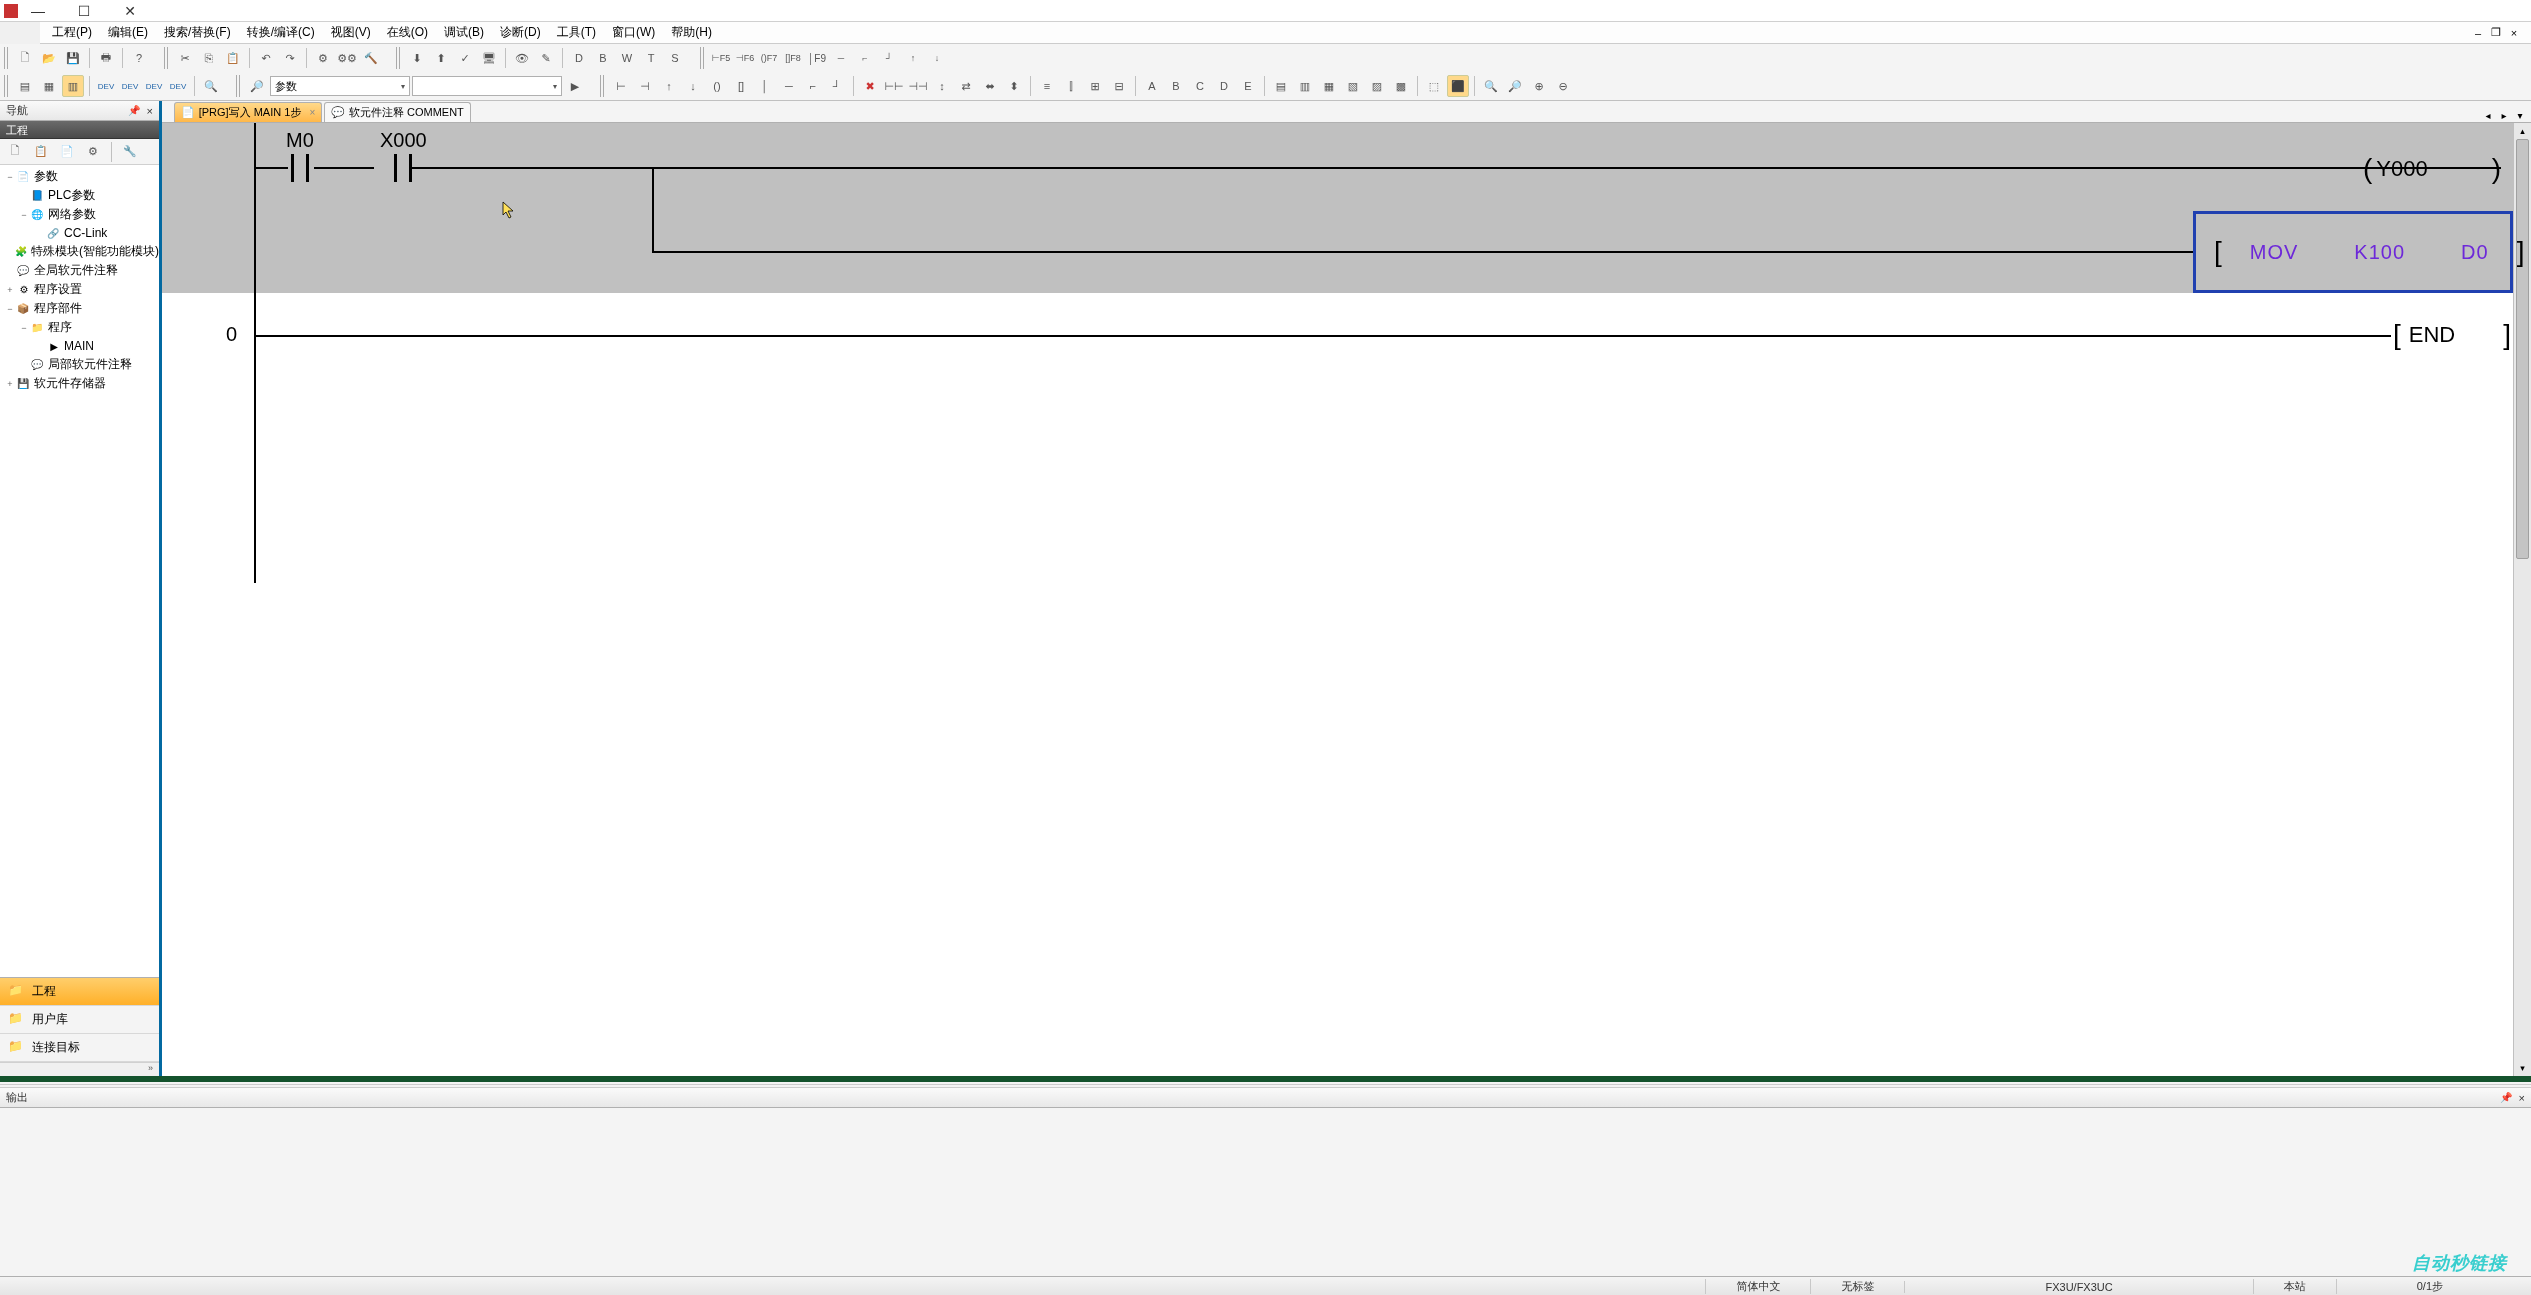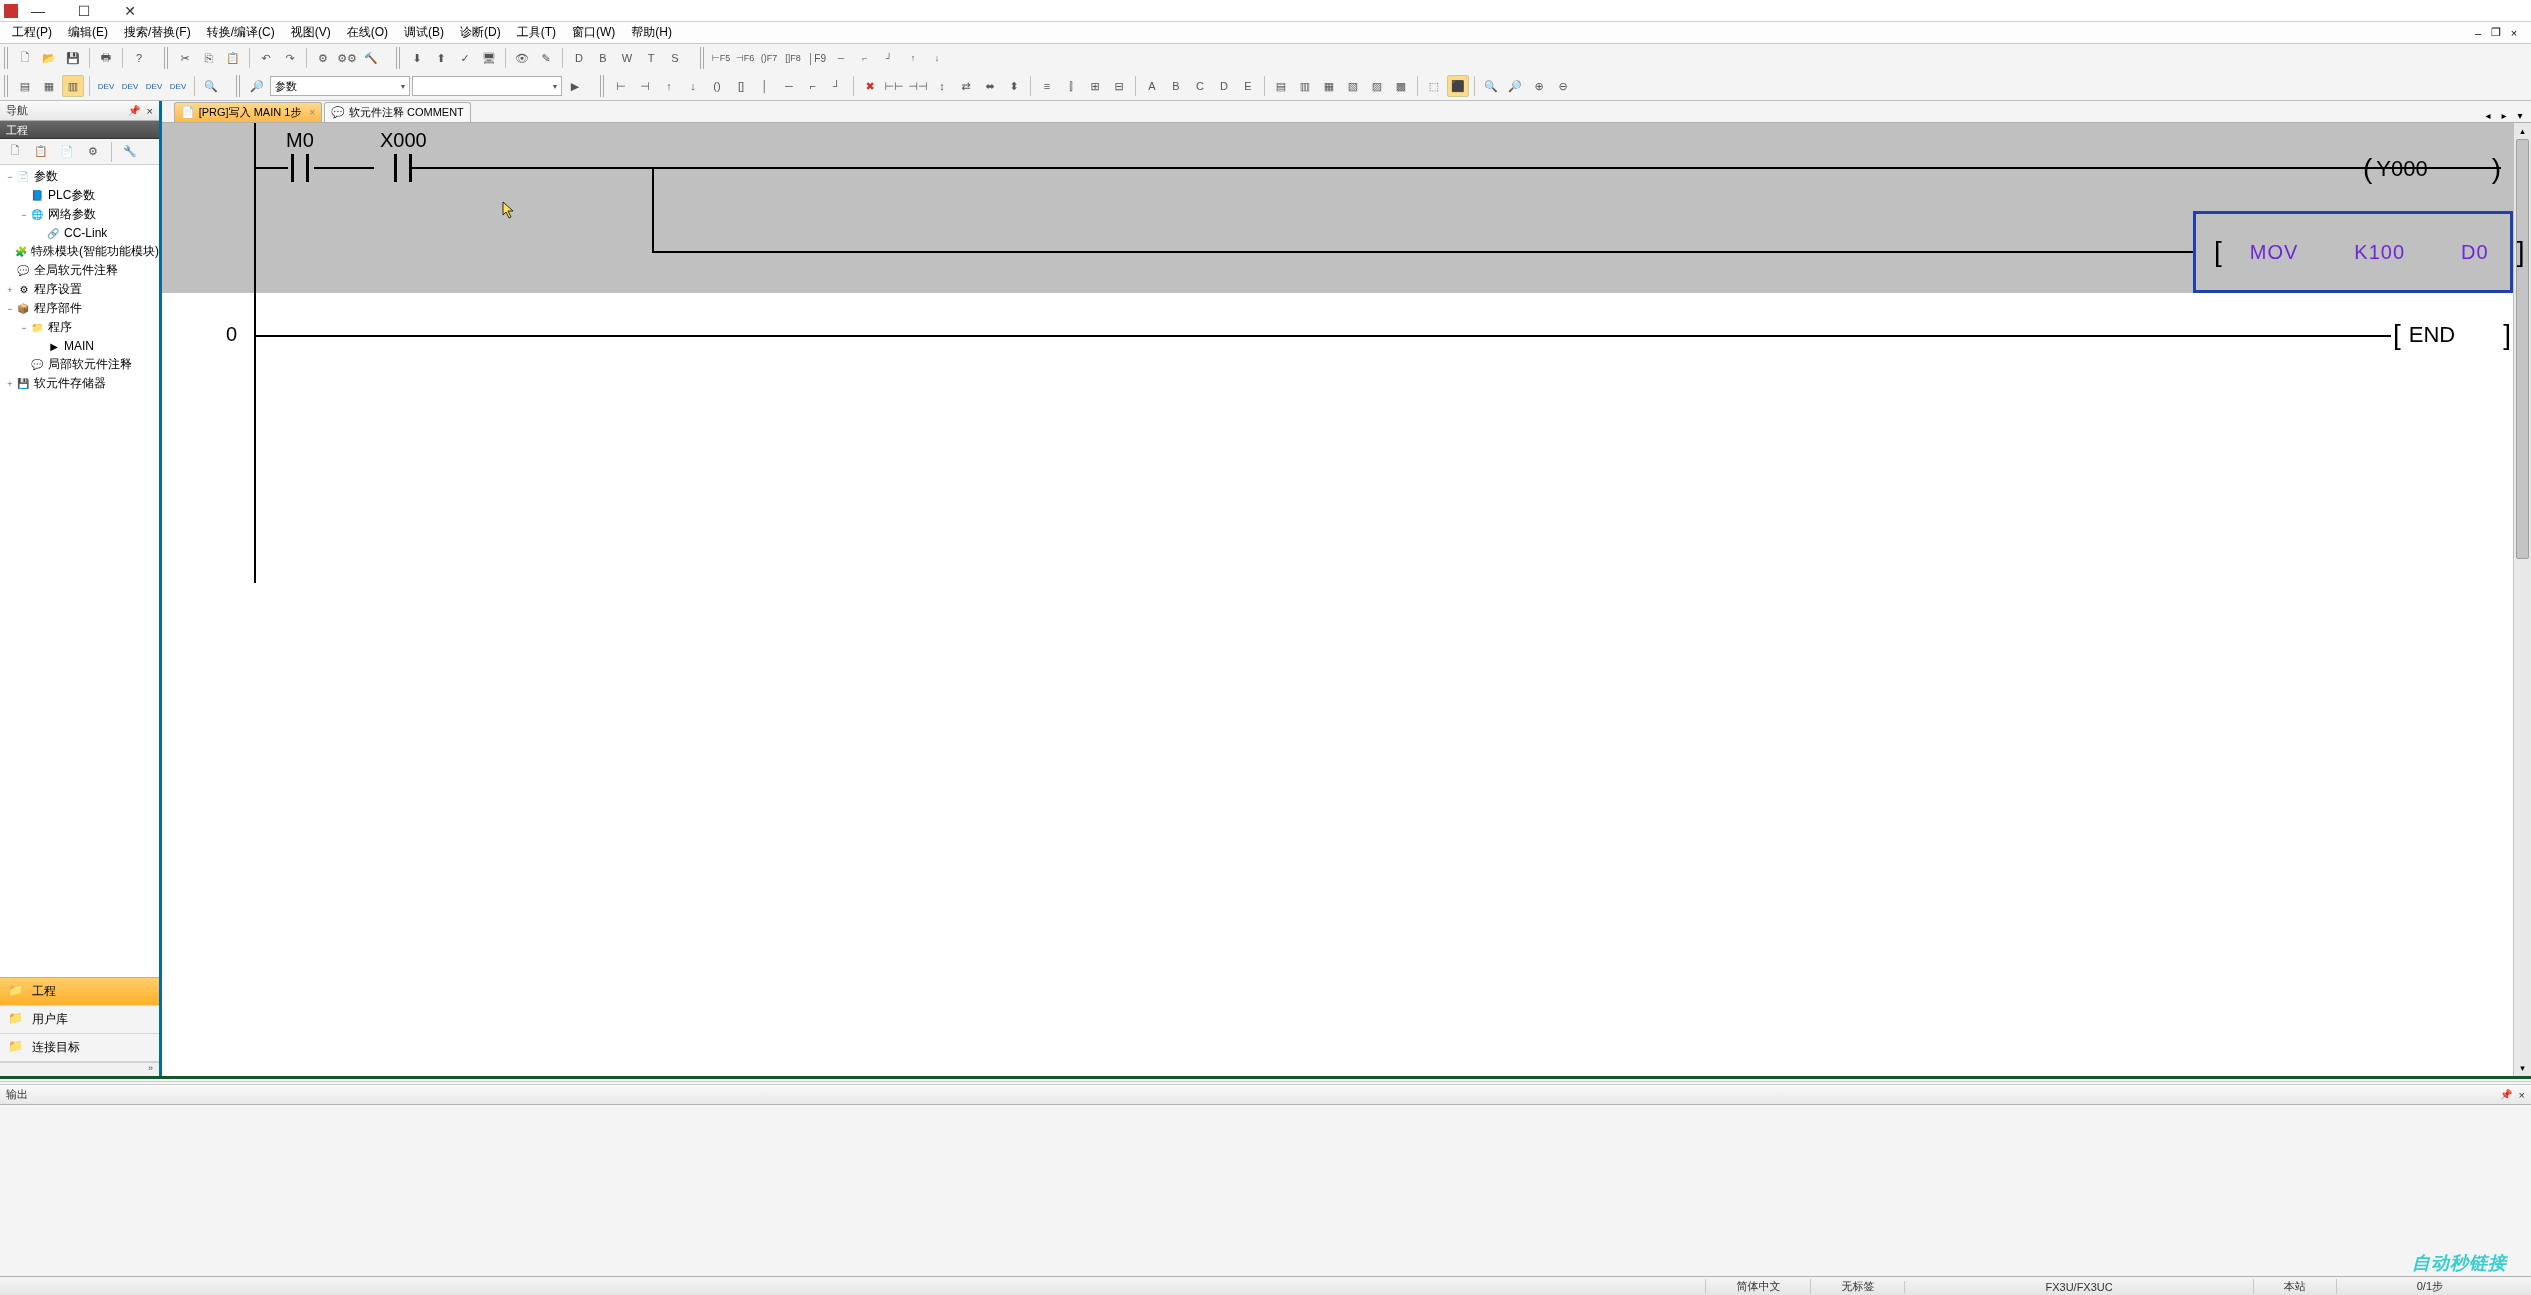--- a/index.html
+++ b/index.html
@@ -6,21 +6,21 @@
 body { font-family: "Microsoft YaHei", "Segoe UI", sans-serif; font-size: 12px; background: #f0f0f0; overflow: hidden; width: 2531px; height: 1295px; position: relative; }
 
 
 .titlebar { height: 22px; background: #fff; display: flex; align-items: center; padding: 0 4px; border-bottom: 1px solid #d0d0d0; }
 .titlebar .app-icon { width: 14px; height: 14px; background: #c83232; margin-right: 6px; display:inline-block; }
 .titlebar .title-text { flex: 1; font-size: 12px; color: #333; }
 .titlebar .win-btns { display: flex; gap: 18px; padding-right: 8px; }
 .titlebar .win-btn { width: 28px; height: 18px; display:flex; align-items:center; justify-content:center; font-size: 14px; color:#333; cursor:pointer; }
 
 
-.menubar { height: 22px; background: #fdfdfd; display: flex; align-items: center; border-bottom: 1px solid #ccc; padding: 0 4px; }
+.menubar { height: 22px; background: #fdfdfd; display: flex; align-items: center; border-bottom: 1px solid #ccc; padding: 0 4px; margin-left: 40px; }
 .menubar .menu-item { padding: 2px 8px; font-size: 12px; cursor:pointer; }
 .menubar .mdi-btns { margin-left: auto; display:flex; gap:4px; padding-right:6px;}
 .menubar .mdi-btn { width:14px; height:14px; font-size:11px; display:flex; align-items:center; justify-content:center; cursor:pointer;}
 
 
 .toolbars { background: #f4f4f4; border-bottom: 1px solid #c0c0c0; }
 .toolbar-row { height: 28px; display: flex; align-items: center; padding: 0 4px; gap: 2px; }
 .tb-btn { width: 22px; height: 22px; border: 1px solid transparent; display:flex; align-items:center; justify-content:center; font-size:11px; color:#555; cursor:pointer; background:#f4f4f4; border-radius:2px; }
 .tb-sep { width:1px; height:20px; background:#c0c0c0; margin:0 3px; }
 .tb-group-grip { width:5px; height:22px; background: repeating-linear-gradient(90deg,#aaa 0 1px,transparent 1px 3px); margin-right:3px; }
@@ -76,21 +76,21 @@
 .instr-box { position:absolute; border:3px solid #2040b0; background:#c0c0c0; display:flex; align-items:center; padding:0 18px; }
 .instr-box .bracket { font-size:28px; color:#000; }
 .instr-box .itext { font-size:20px; color:#6d28d9; padding:0 28px; letter-spacing:1px;}
 .end-box { position:absolute; display:flex; align-items:center; font-size:22px;}
 .end-box .br { font-size:28px;}
 .vscroll { position:absolute; right:0; top:0; bottom:0; width:18px; background:#e8e8e8; border-left:1px solid #c0c0c0;}
 .vscroll .thumb { position:absolute; left:2px; right:2px; background:#c4c4c4; border:1px solid #a0a0a0; border-radius:2px;}
 .vscroll .arr { position:absolute; left:0; right:0; height:16px; display:flex; align-items:center; justify-content:center; font-size:9px; cursor:pointer;}
 
 
-.output-panel { height:200px; background:#f4f4f4; border-top:3px solid #14532d; display:flex; flex-direction:column;}
+.output-panel { height:200px; background:#f4f4f4; border-top:6px solid #14532d; display:flex; flex-direction:column;}
 .output-grip { height:6px; background: repeating-linear-gradient(0deg,#ccc 0 1px,transparent 1px 3px);}
 .out-body { flex:1; background:#c0c0c0; border:1px solid #a0a0a0; margin:0; display:flex; flex-direction:column;}
 .out-toolbar { height:20px; background:#fff; border-bottom:1px solid #c0c0c0;}
 .out-header { height:18px; background: linear-gradient(#f8f8f8,#e4e4e4); border-bottom:1px solid #a0a0a0; display:flex;}
 .out-col { border-right:1px solid #c0c0c0; padding:1px 6px; font-size:11px; color:#333;}
 .out-content { flex:1; background:#c0c0c0;}
 
 
 .statusbar { height:20px; background: linear-gradient(#f4f4f4,#e4e4e4); border-top:1px solid #b0b0b0; display:flex; align-items:center; font-size:11px; color:#333; padding:0 8px;}
 .statusbar .cell { padding:0 30px; border-left:1px solid #c8c8c8;}

